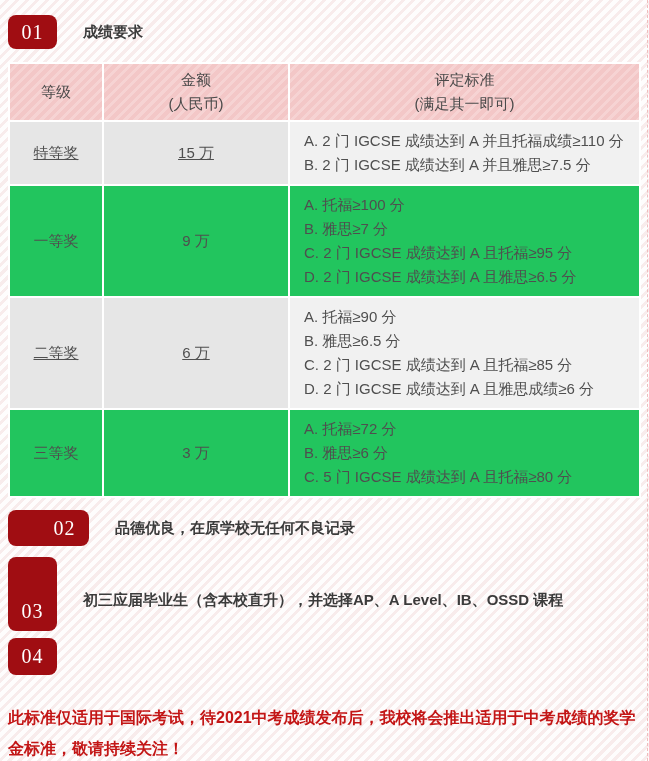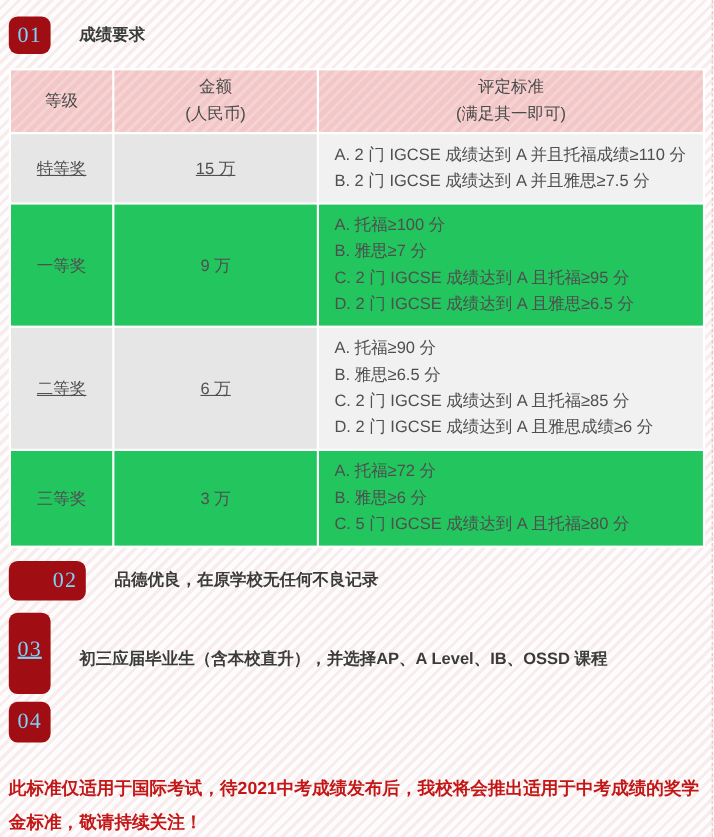--- a/index.html
+++ b/index.html
@@ -6,34 +6,34 @@
   .page {
     position:relative; width:649px; height:761px; overflow:hidden;
     background: repeating-linear-gradient(135deg, #fefdfd 0 4px, #f8ecec 4px 7px);
     font-family:"Liberation Sans", sans-serif;
   }
   .page::after {
     content:""; position:absolute; top:0; bottom:0; right:1px;
     border-right:1px dashed #f0bcbc; pointer-events:none;
   }
   .badge {
-    width:38px; height:34px; background:#a00d12; color:#7dd3fc;
+    width:49px; height:34px; background:#a00d12; color:#ffffff;
     border-radius:8px; display:flex; align-items:center; justify-content:center;
     font-family:"Liberation Serif", serif; font-size:20px; letter-spacing:1px;
     flex:0 0 auto;
   }
   .section { position:absolute; left:8px; right:10px; display:flex; align-items:center; }
   .section .label {
     margin-left:26px; font-size:15px; font-weight:bold; color:#3b3b3b; line-height:22px;
   }
   #sec-01 { top:15px; }
   #sec-02 { top:510px; }
   #sec-02 .badge { height:36px;padding-left:32px; }
   #sec-03 { top:557px; align-items:flex-end; }
-  #sec-03 .badge { height:74px; align-items:center; padding-bottom:8px; box-sizing:border-box;text-decoration:underline; }
+  #sec-03 .badge { height:74px; align-items:flex-end; padding-bottom:8px; box-sizing:border-box; }
   #sec-03 .label { margin-bottom:20px; }
   #sec-04 { top:638px; }
   #sec-04 .badge { height:37px; }
 
   .tablewrap { position:absolute; left:8px; top:62px; width:633px; }
   table { width:100%; border-collapse:separate; border-spacing:2px; background:#ffffff; }
   th {
     background: repeating-linear-gradient(135deg, #f3c7c7 0 4px, #f6d3d3 4px 7px);
     color:#4a4a4a; font-weight:normal; font-size:15px; line-height:24px;
     height:52px; text-align:center; vertical-align:middle; padding:2px 4px;

